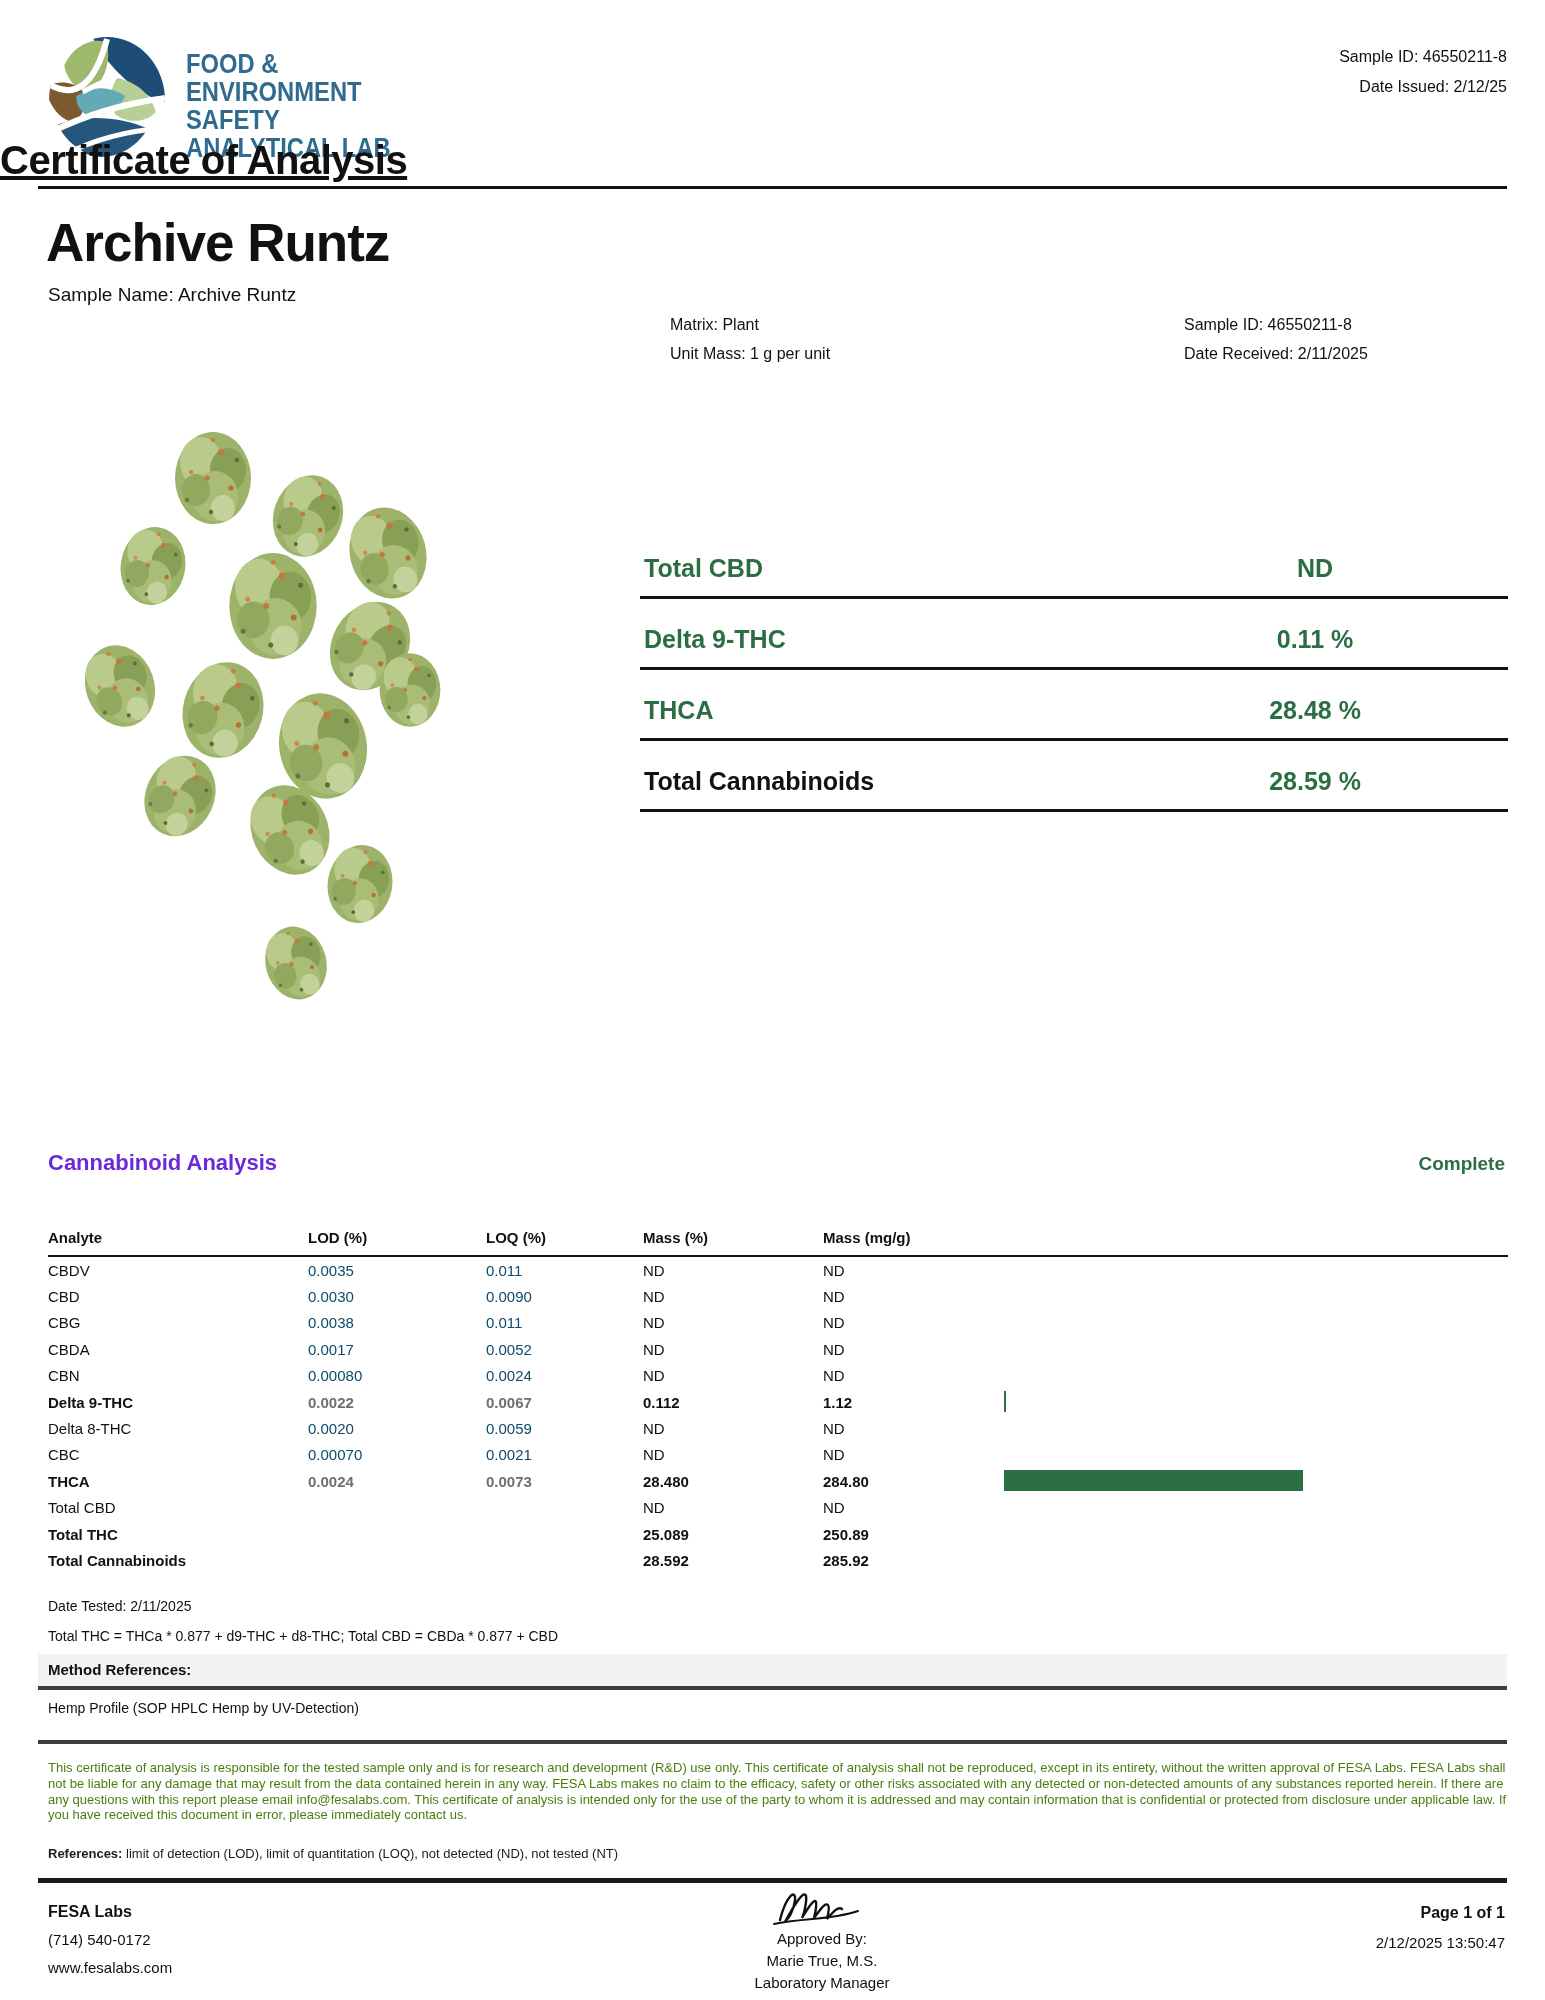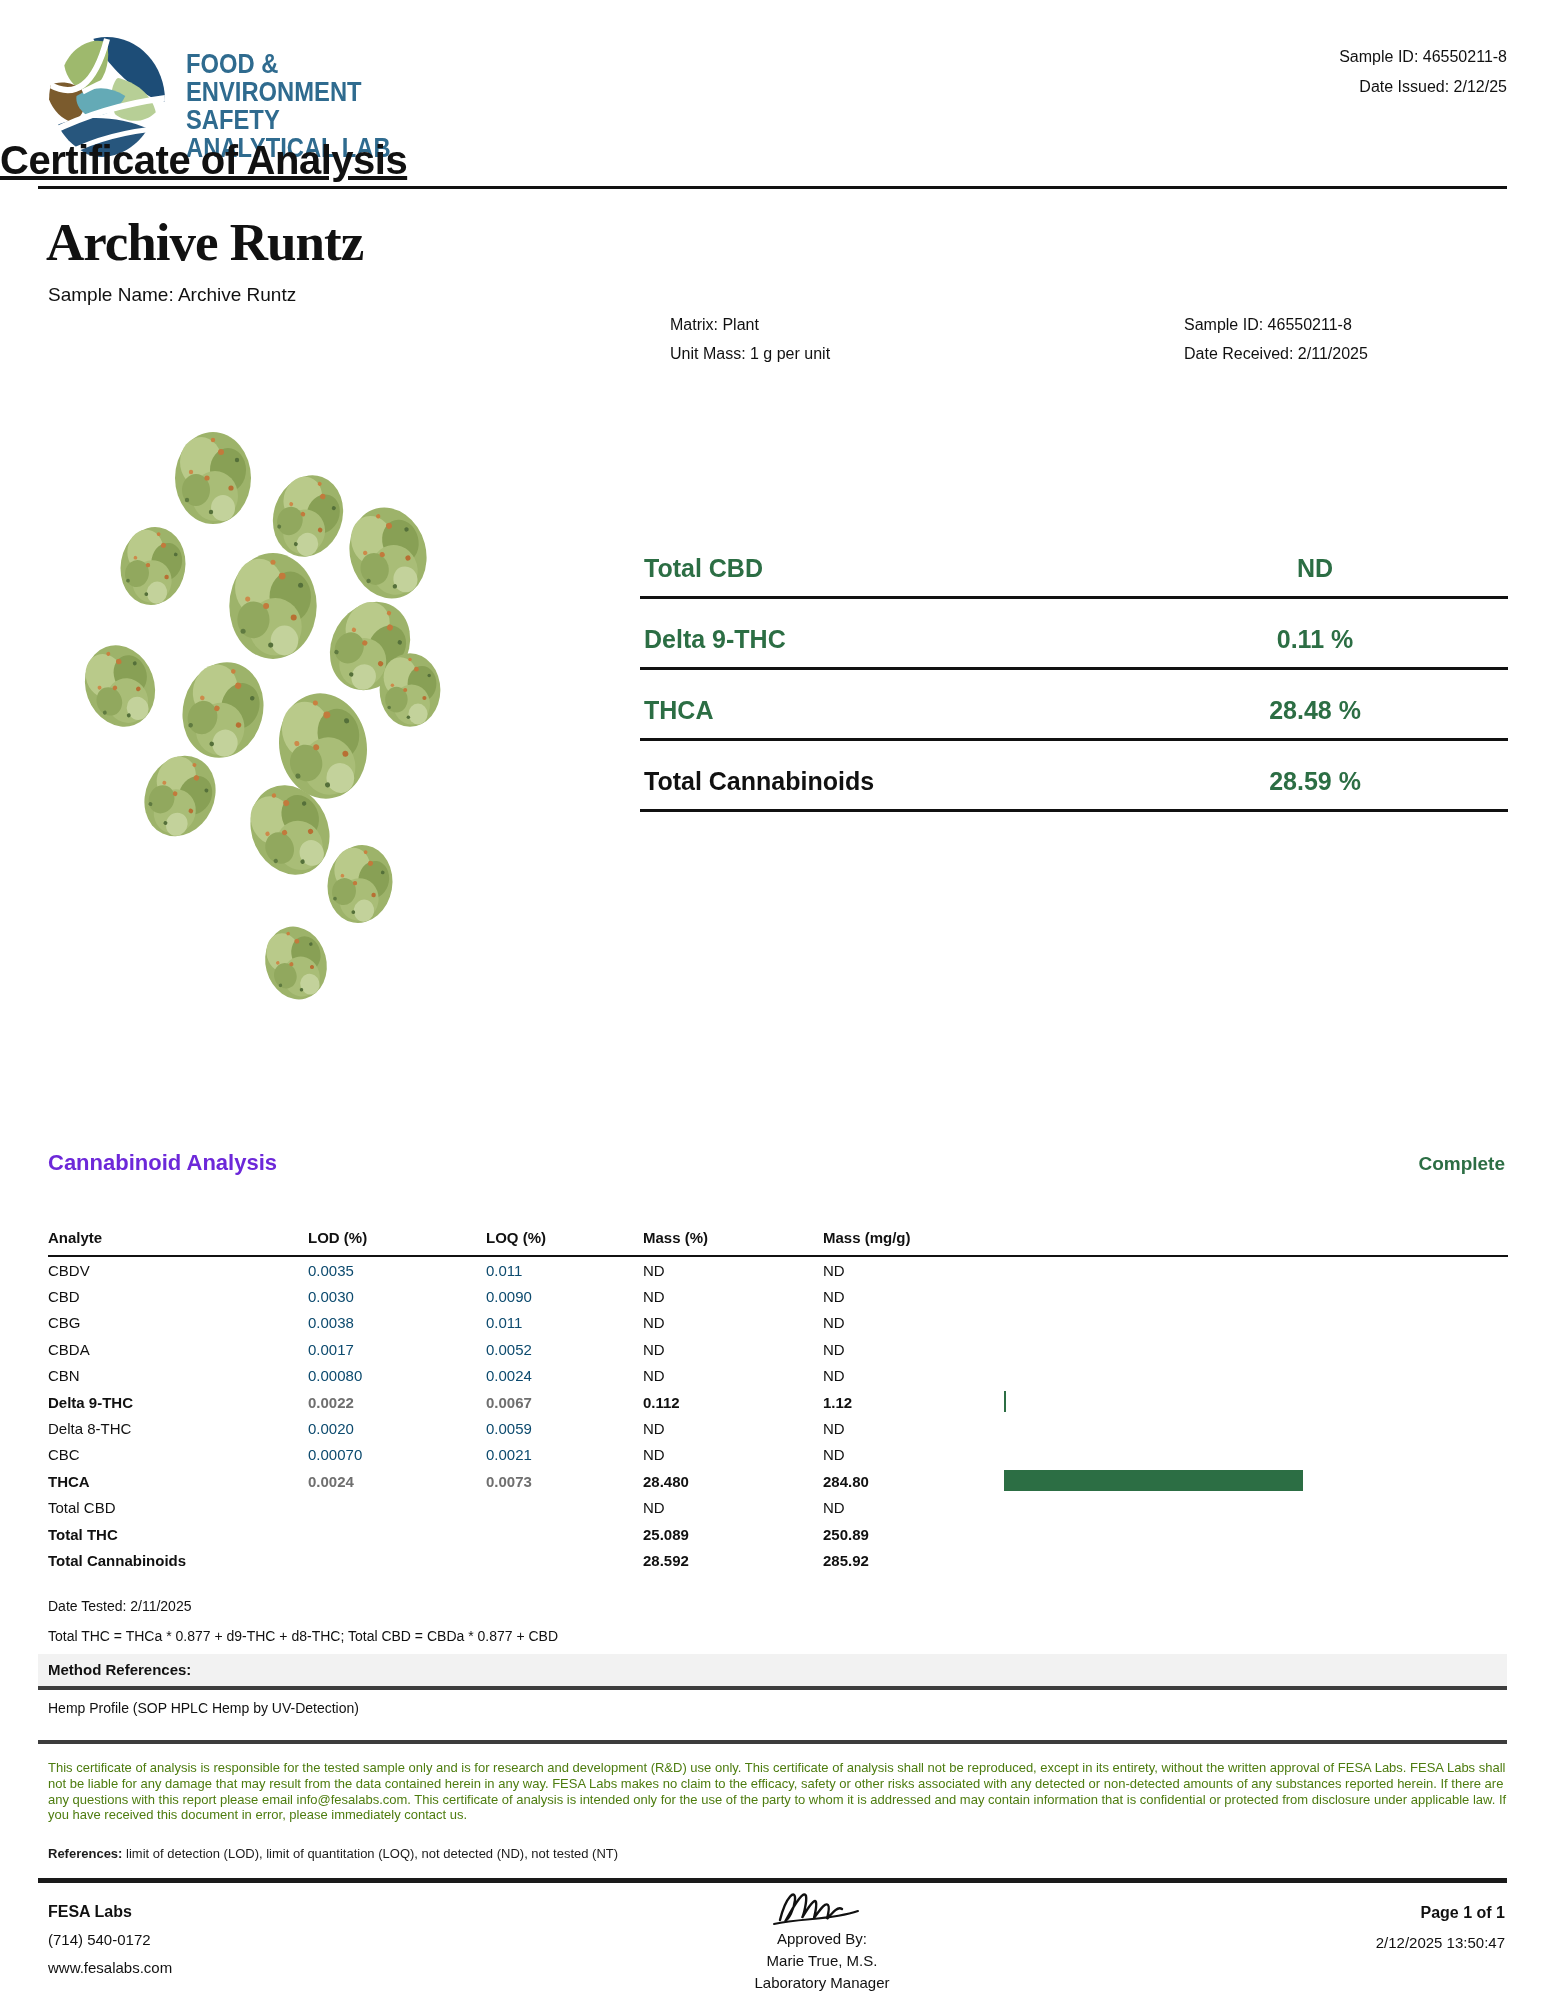--- a/index.html
+++ b/index.html
@@ -12,21 +12,21 @@
   .logo-wrap { position:absolute; left:46px; top:34px; display:flex; gap:18px; }
   .logo-svg { width:122px; height:132px; }
   .logo-text { color:#2f6b8f; font-size:27px; font-weight:700; line-height:28px;
     padding-top:16px; transform:scaleX(0.88); transform-origin:left top; letter-spacing:0; white-space:nowrap; }
   .header-right { position:absolute; right:38px; top:42px; text-align:right; font-size:16px; line-height:30px; }
   .doc-title { position:absolute; left:0; right:0; top:138px; text-align:left;
     font-size:40px; font-weight:700; letter-spacing:-0.5px;text-decoration:underline; }
   .title-rule { position:absolute; left:38px; right:38px; top:186px; height:3px; background:#111; }
   .doc-subtitle { position:absolute; left:0; right:0; top:191px; text-align:center; font-size:13px; color:#222; }
   
-  .sample-heading { position:absolute; left:46px; top:212px; font-size:53px; font-weight:700; letter-spacing:-1px;font-family:Liberation Serif, serif; }
+  .sample-heading { position:absolute; left:46px; top:212px; font-size:53px; font-weight:700; letter-spacing:-1px; }
   .sample-name { position:absolute; left:48px; top:284px; font-size:19px; }
   .info-left  { position:absolute; left:670px;  top:310px; font-size:16px; line-height:29px; }
   .info-right { position:absolute; left:1184px; top:310px; font-size:16px; line-height:29px; }
   
   .bud-photo { position:absolute; left:58px; top:398px; width:492px; height:682px; }
   
   .summary { position:absolute; left:640px; top:528px; width:868px; }
   .summary-row { position:relative; height:68px; border-bottom:3px solid #111; }
   .summary-label { position:absolute; left:4px; bottom:13px; font-size:25px; font-weight:700; color:#2c6e44; }
   .summary-label.dark { color:#111; }

